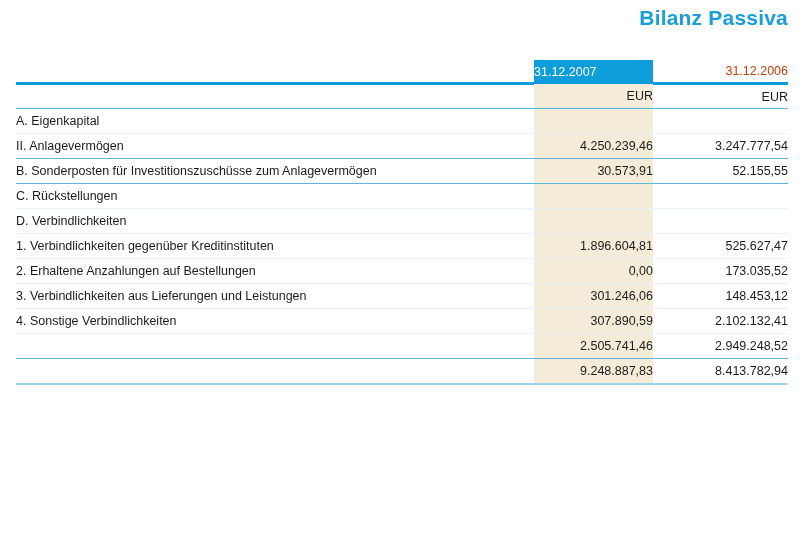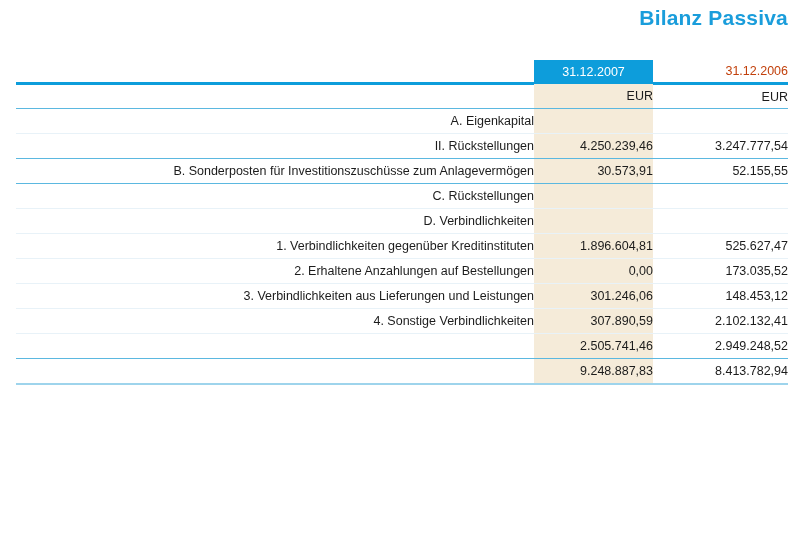--- a/index.html
+++ b/index.html
@@ -48,42 +48,42 @@
     padding: 0;
     margin: 0;
     vertical-align: middle;
     font-weight: normal;
   }
   .lbl {
     height: 24px;
     font-size: 12.5px;
     color: #1c1c1c;
     padding-left: 6px;
-    text-align: right;
+    text-align: left;
     white-space: nowrap;
   }
   .num {
     height: 24px;
     font-size: 12.5px;
     color: #1c1c1c;
     text-align: right;
     padding-right: 7px;
     white-space: nowrap;
   }
   .cur { background: #f5ebd9; }
   .gap { background: #ffffff; }
 
   
   .hdr-date-cur {
     height: 22px;
     background: #0d9ddb;
     color: #ffffff;
     font-size: 12.5px;
     font-weight: bold;
-    text-align: center;
+    text-align: left;
     padding-right: 7px;
     white-space: nowrap;
   }
   .hdr-date-prev {
     height: 22px;
     background: #ffffff;
     color: #c2410c;
     font-size: 12.5px;
     font-weight: bold;
     text-align: right;
@@ -150,21 +150,21 @@
         </tr>
       </thead>
       <tbody>
           <tr>
             <td class="lbl rule-mid-top rule-light-bot">A. Eigenkapital</td>
             <td class="num cur rule-mid-top rule-light-bot"></td>
             <td class="gap rule-mid-top rule-light-bot"></td>
             <td class="num rule-mid-top rule-light-bot"></td>
           </tr>
           <tr>
-            <td class="lbl rule-mid-bot">II. Rückstellungen</td>
+            <td class="lbl rule-mid-bot">II. Anlagevermögen</td>
             <td class="num cur rule-mid-bot">4.250.239,46</td>
             <td class="gap rule-mid-bot"></td>
             <td class="num rule-mid-bot">3.247.777,54</td>
           </tr>
           <tr>
             <td class="lbl rule-mid-top rule-mid-bot">B. Sonderposten für Investitionszuschüsse zum Anlagevermögen</td>
             <td class="num cur rule-mid-top rule-mid-bot">30.573,91</td>
             <td class="gap rule-mid-top rule-mid-bot"></td>
             <td class="num rule-mid-top rule-mid-bot">52.155,55</td>
           </tr>

